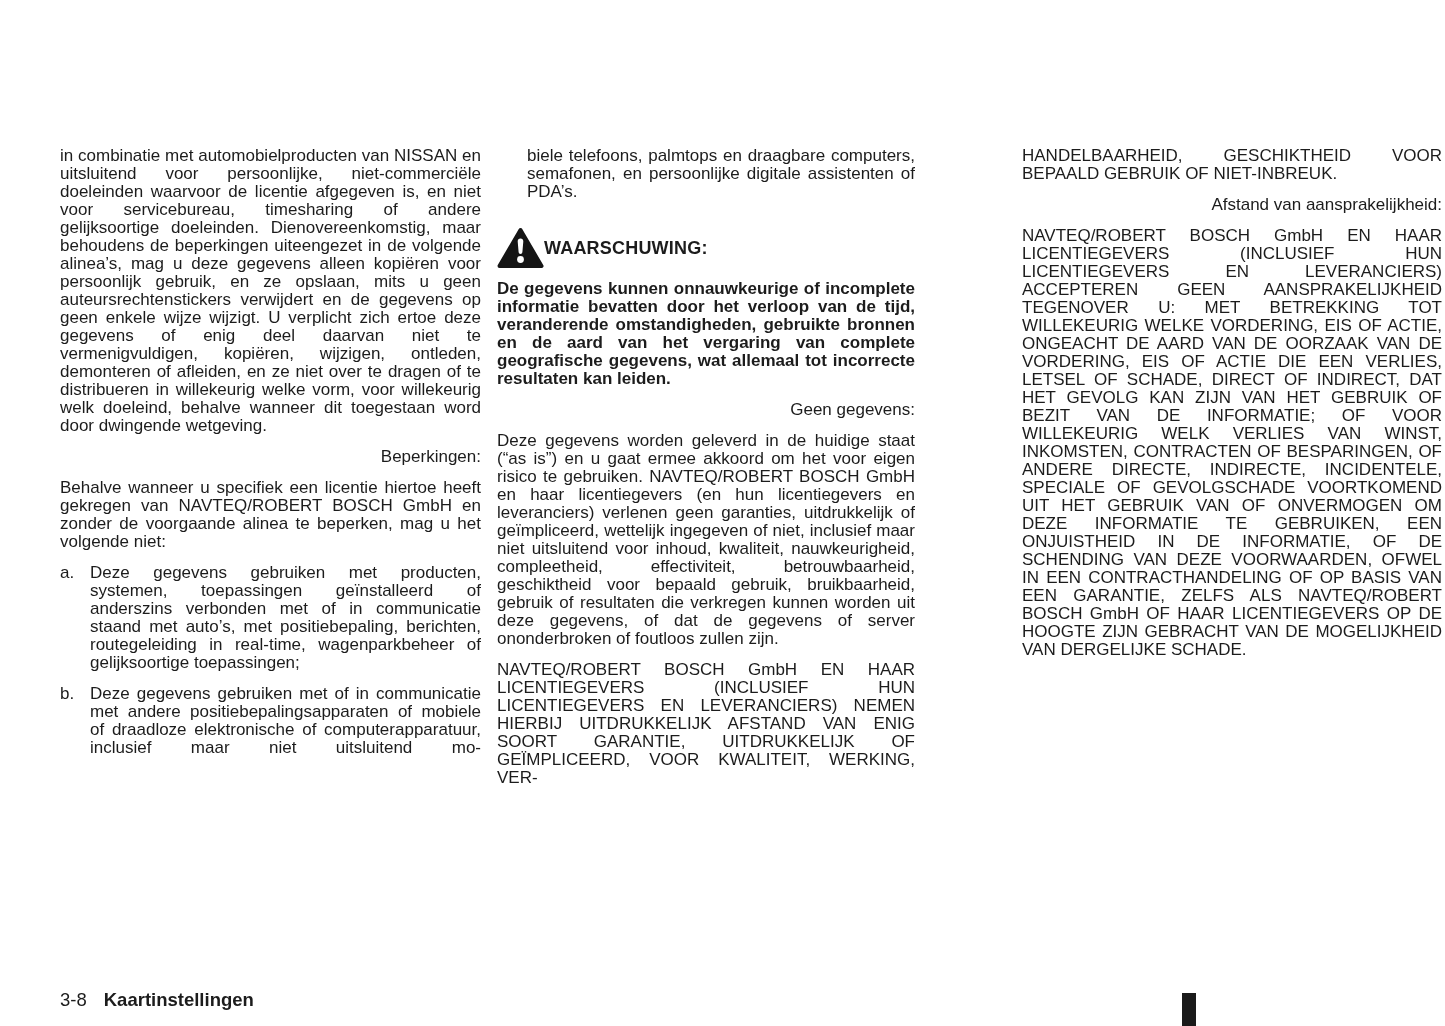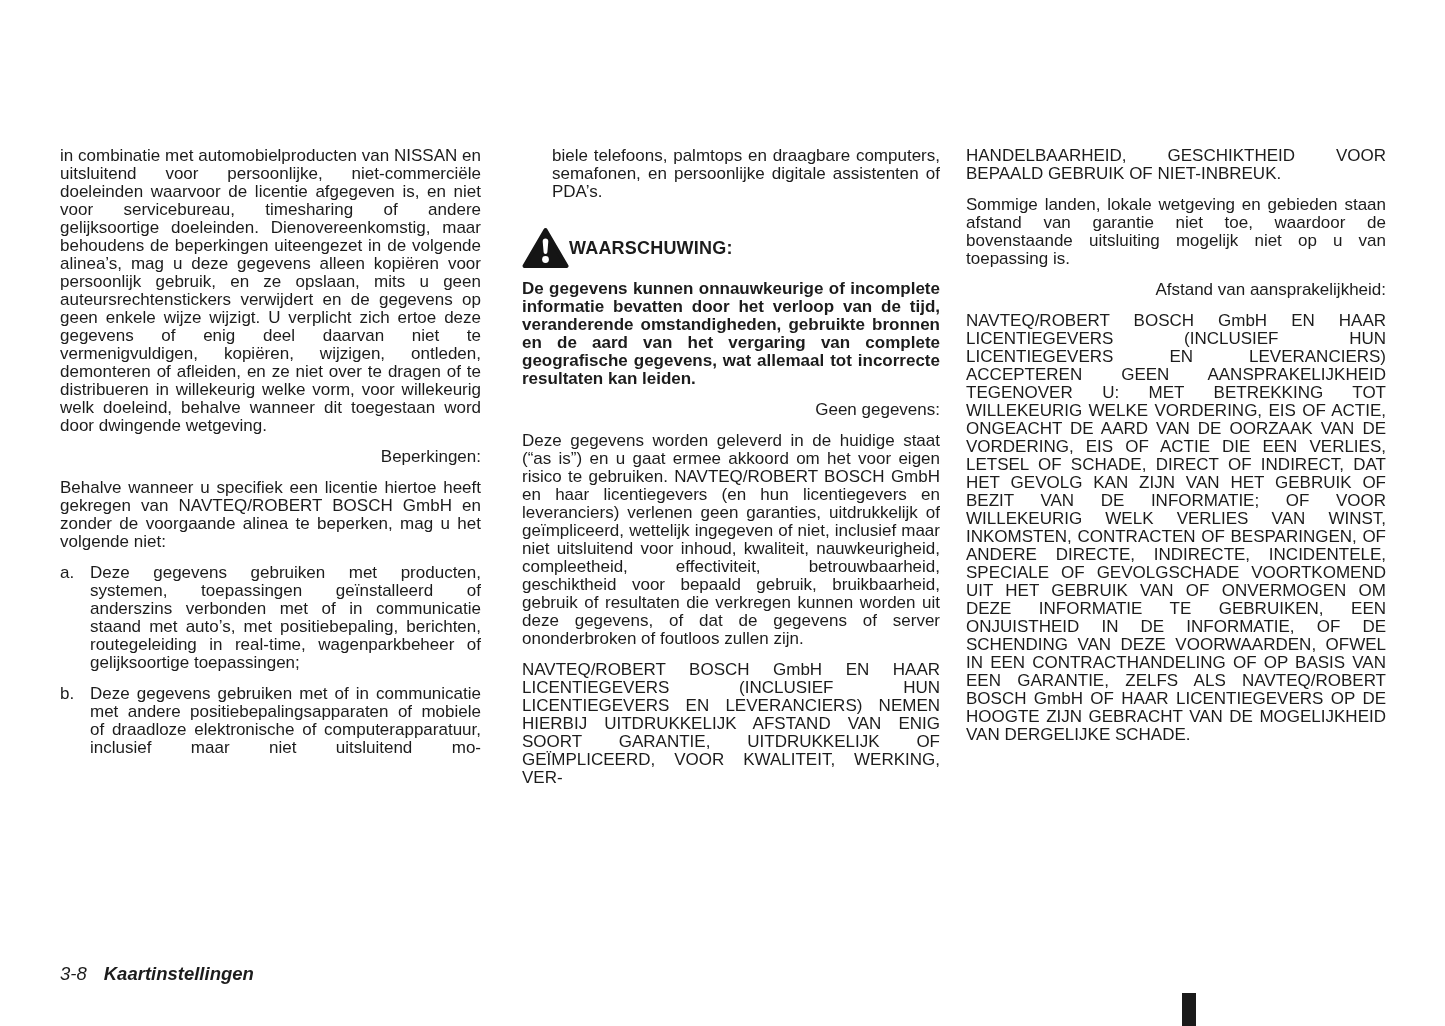--- a/index.html
+++ b/index.html
@@ -13,22 +13,22 @@
     font-family: "Liberation Sans", "DejaVu Sans", sans-serif;
   }
   .col {
     position: absolute;
     top: 147px;
     font-size: 17px;
     line-height: 18px;
     text-align: justify;
   }
   .col-left   { left: 60px;  width: 421px; }
-  .col-middle { left: 522px; width: 418px; }
-  .col-right  { left: 966px; width: 420px; }
+  .col-middle { left: 497px; width: 418px; }
+  .col-right  { left: 1022px; width: 420px; }
 
   .para, .heading { margin: 0 0 13px 0; }
   .heading { text-align: right; }
   .justify-all { text-align-last: justify; }
   .indent { padding-left: 30px; }
 
   .list-item { display: flex; margin: 0 0 13px 0; }
   .list-label { flex: 0 0 30px; text-align: left; }
   .list-text { flex: 1; text-align: justify; }
 
@@ -37,25 +37,24 @@
     align-items: center;
     margin: 26px 0 11px 0;
     text-align: left;
   }
   .warning-title { font-weight: bold; font-size: 18px; letter-spacing: 0.2px; }
   .warning-text { font-weight: bold; }
 
   .footer {
     position: absolute;
     left: 60px;
-    top: 962px;
+    top: 988px;
     font-size: 18.5px;
     line-height: 24px;
     white-space: nowrap;
-    font-style: italic;
   }
   .footer .page-number { margin-right: 17px; font-weight: normal; }
   .footer .section { font-weight: bold; }
 
   .print-mark {
     position: absolute;
     left: 1182px;
     top: 993px;
     width: 14px;
     height: 33px;
@@ -96,21 +95,20 @@
   <p class="para warning-text">De gegevens kunnen onnauwkeurige of incomplete informatie bevatten door het verloop van de tijd, veranderende omstandigheden, gebruikte bronnen en de aard van het vergaring van complete geografische gegevens, wat allemaal tot incorrecte resultaten kan leiden.</p>
 
   <p class="heading">Geen gegevens:</p>
   <p class="para">Deze gegevens worden geleverd in de huidige staat (“as is”) en u gaat ermee akkoord om het voor eigen risico te gebruiken. NAVTEQ/ROBERT BOSCH GmbH en haar licentiegevers (en hun licentiegevers en leveranciers) verlenen geen garanties, uitdrukkelijk of geïmpliceerd, wettelijk ingegeven of niet, inclusief maar niet uitsluitend voor inhoud, kwaliteit, nauwkeurigheid, compleetheid, effectiviteit, betrouwbaarheid, geschiktheid voor bepaald gebruik, bruikbaarheid, gebruik of resultaten die verkregen kunnen worden uit deze gegevens, of dat de gegevens of server ononderbroken of foutloos zullen zijn.</p>
 
   <p class="para justify-all">NAVTEQ/ROBERT BOSCH GmbH EN HAAR LICENTIEGEVERS (INCLUSIEF HUN LICENTIEGEVERS EN LEVERANCIERS) NEMEN HIERBIJ UITDRUKKELIJK AFSTAND VAN ENIG SOORT GARANTIE, UITDRUKKELIJK OF GEÏMPLICEERD, VOOR KWALITEIT, WERKING, VER-</p>
 </div>
 
 <div class="col col-right">
   <p class="para">HANDELBAARHEID, GESCHIKTHEID VOOR BEPAALD GEBRUIK OF NIET-INBREUK.</p>
-  <p class="para">Sommige landen, lokale wetgeving en gebieden staan afstand van garantie niet toe, waardoor de bovenstaande uitsluiting mogelijk niet op u van toepassing is.</p>
   <p class="heading">Afstand van aansprakelijkheid:</p>
   <p class="para">NAVTEQ/ROBERT BOSCH GmbH EN HAAR LICENTIEGEVERS (INCLUSIEF HUN LICENTIEGEVERS EN LEVERANCIERS) ACCEPTEREN GEEN AANSPRAKELIJKHEID TEGENOVER U: MET BETREKKING TOT WILLEKEURIG WELKE VORDERING, EIS OF ACTIE, ONGEACHT DE AARD VAN DE OORZAAK VAN DE VORDERING, EIS OF ACTIE DIE EEN VERLIES, LETSEL OF SCHADE, DIRECT OF INDIRECT, DAT HET GEVOLG KAN ZIJN VAN HET GEBRUIK OF BEZIT VAN DE INFORMATIE; OF VOOR WILLEKEURIG WELK VERLIES VAN WINST, INKOMSTEN, CONTRACTEN OF BESPARINGEN, OF ANDERE DIRECTE, INDIRECTE, INCIDENTELE, SPECIALE OF GEVOLGSCHADE VOORTKOMEND UIT HET GEBRUIK VAN OF ONVERMOGEN OM DEZE INFORMATIE TE GEBRUIKEN, EEN ONJUISTHEID IN DE INFORMATIE, OF DE SCHENDING VAN DEZE VOORWAARDEN, OFWEL IN EEN CONTRACTHANDELING OF OP BASIS VAN EEN GARANTIE, ZELFS ALS NAVTEQ/ROBERT BOSCH GmbH OF HAAR LICENTIEGEVERS OP DE HOOGTE ZIJN GEBRACHT VAN DE MOGELIJKHEID VAN DERGELIJKE SCHADE.</p>
 </div>
 
 <div class="footer">
   <span class="page-number">3-8</span><span class="section">Kaartinstellingen</span>
 </div>
 
 <div class="print-mark"></div>
 

